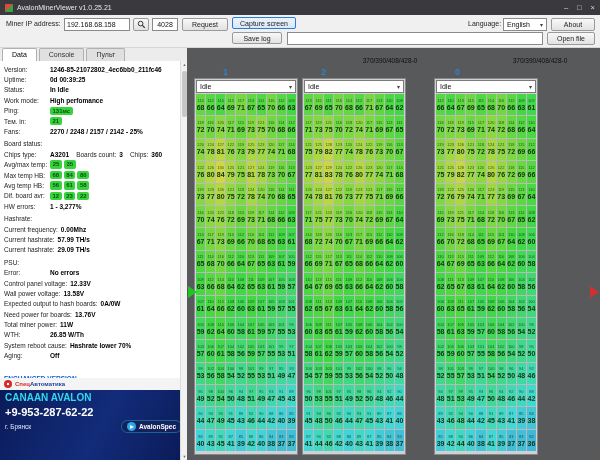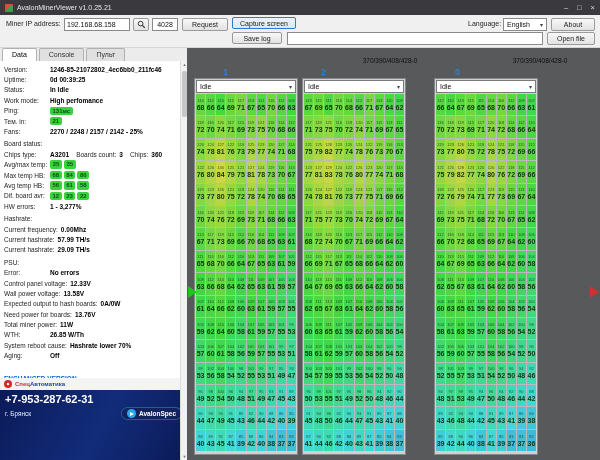--- a/index.html
+++ b/index.html
@@ -245,21 +245,22 @@
           <span class="val">Off</span>
         </div>
         <div class="info-row link-row">ENCHANCED VERSION</div>
       </div>
 
     <div class="banner">
       <div class="banner-top">
         <span class="logo-mark"></span>
         <span class="logo-text"><span>Спец</span><b>Автоматика</b></span>
       </div>
-      <div class="banner-phone">+7-953-287-62-31</div>
+      <div class="banner-line2">CANAAN AVALON</div>
+      <div class="banner-phone">+9-953-287-62-22</div>
       <div class="banner-bottom">
         <span class="banner-city">г. Брянск</span>
         <span class="tg-badge">
           <span class="tg-icon"></span>
           <span>AvalonSpec</span>
         </span>
       </div>
     </div>
   </div>
 

